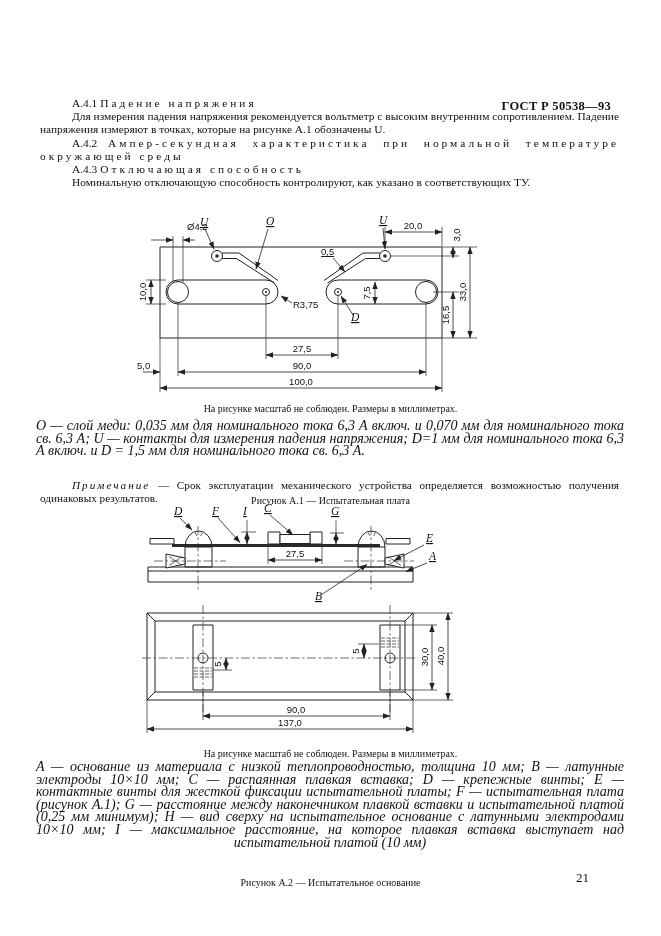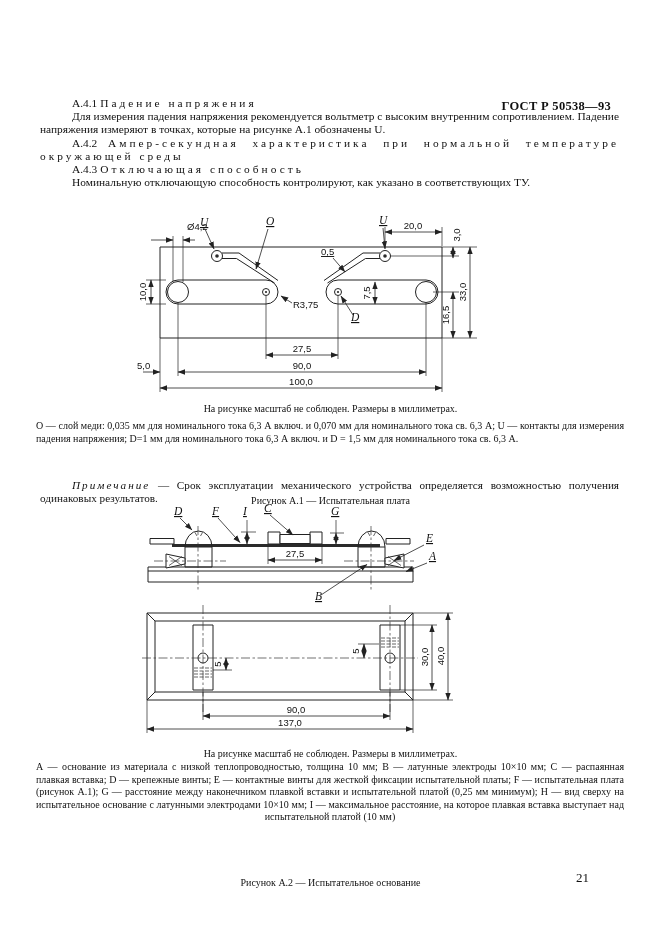--- a/index.html
+++ b/index.html
@@ -4,21 +4,21 @@
 <style>
   html,body{margin:0;padding:0;background:#888;}
   .page{position:relative;width:661px;height:936px;background:#ffffff;margin:0 auto;
         font-family:"Liberation Serif", serif;color:#111;overflow:hidden;}
   .gost-header{position:absolute;top:75px;right:50px;font-weight:bold;font-size:12.5px;letter-spacing:.3px;margin-top:24px;}
   .body-text{position:absolute;top:97px;left:40px;width:579px;font-size:11.4px;line-height:13.2px;text-align:justify;}
   .body-text p{margin:0;text-indent:32px;}
   .sp{letter-spacing:3px;}
   .sp2{letter-spacing:2px;font-style:italic;}
   .scale-note{position:absolute;left:0;width:661px;text-align:center;font-size:10px;}
-  .legend{position:absolute;left:36px;width:588px;font-size:10px;line-height:12.6px;text-align:justify;}
+  .legend{position:absolute;left:36px;width:588px;font-size:14px;line-height:12.6px;text-align:justify;font-style:italic;}
   .legend.center-last{text-align-last:center;}
   .fig-caption{position:absolute;left:0;width:661px;text-align:center;font-size:10px;margin-top:45px;}
   .prim{position:absolute;left:40px;width:579px;font-size:11.2px;line-height:13.2px;text-align:justify;}
   .prim p{margin:0;text-indent:32px;}
   .pagenum{position:absolute;top:870px;right:72px;font-size:13px;}
   svg{position:absolute;}
   svg *{vector-effect:non-scaling-stroke;}
   .ln{stroke:#222;stroke-width:1;fill:none;}
   .lnw{stroke:#222;stroke-width:1;fill:#fff;}
   .thin{stroke:#222;stroke-width:.7;fill:none;}

